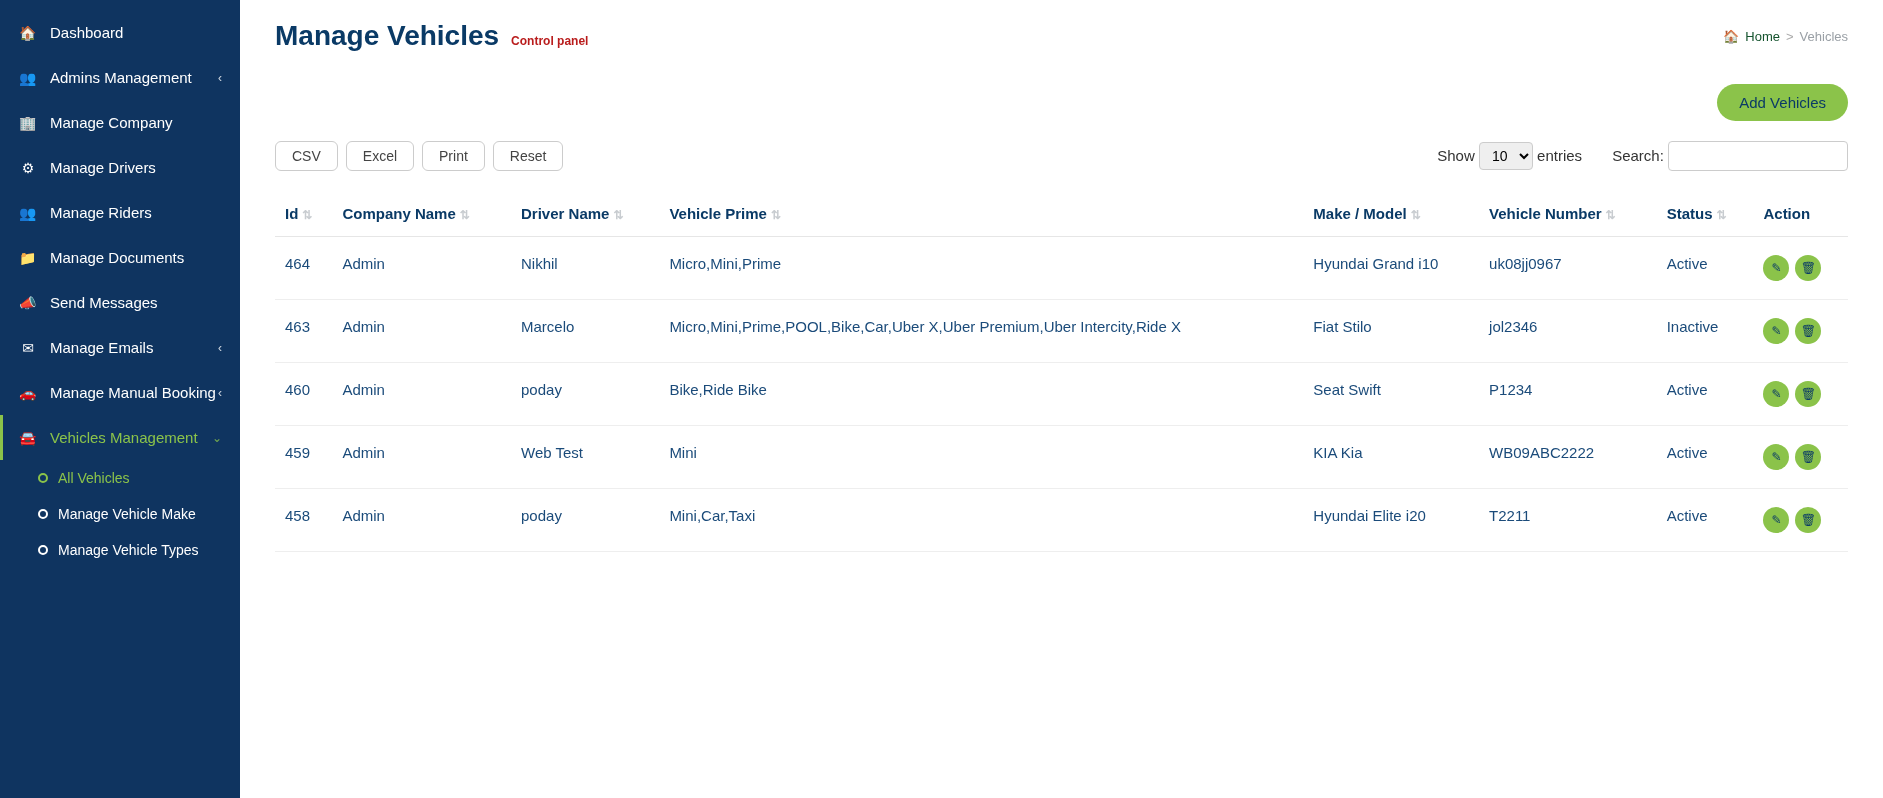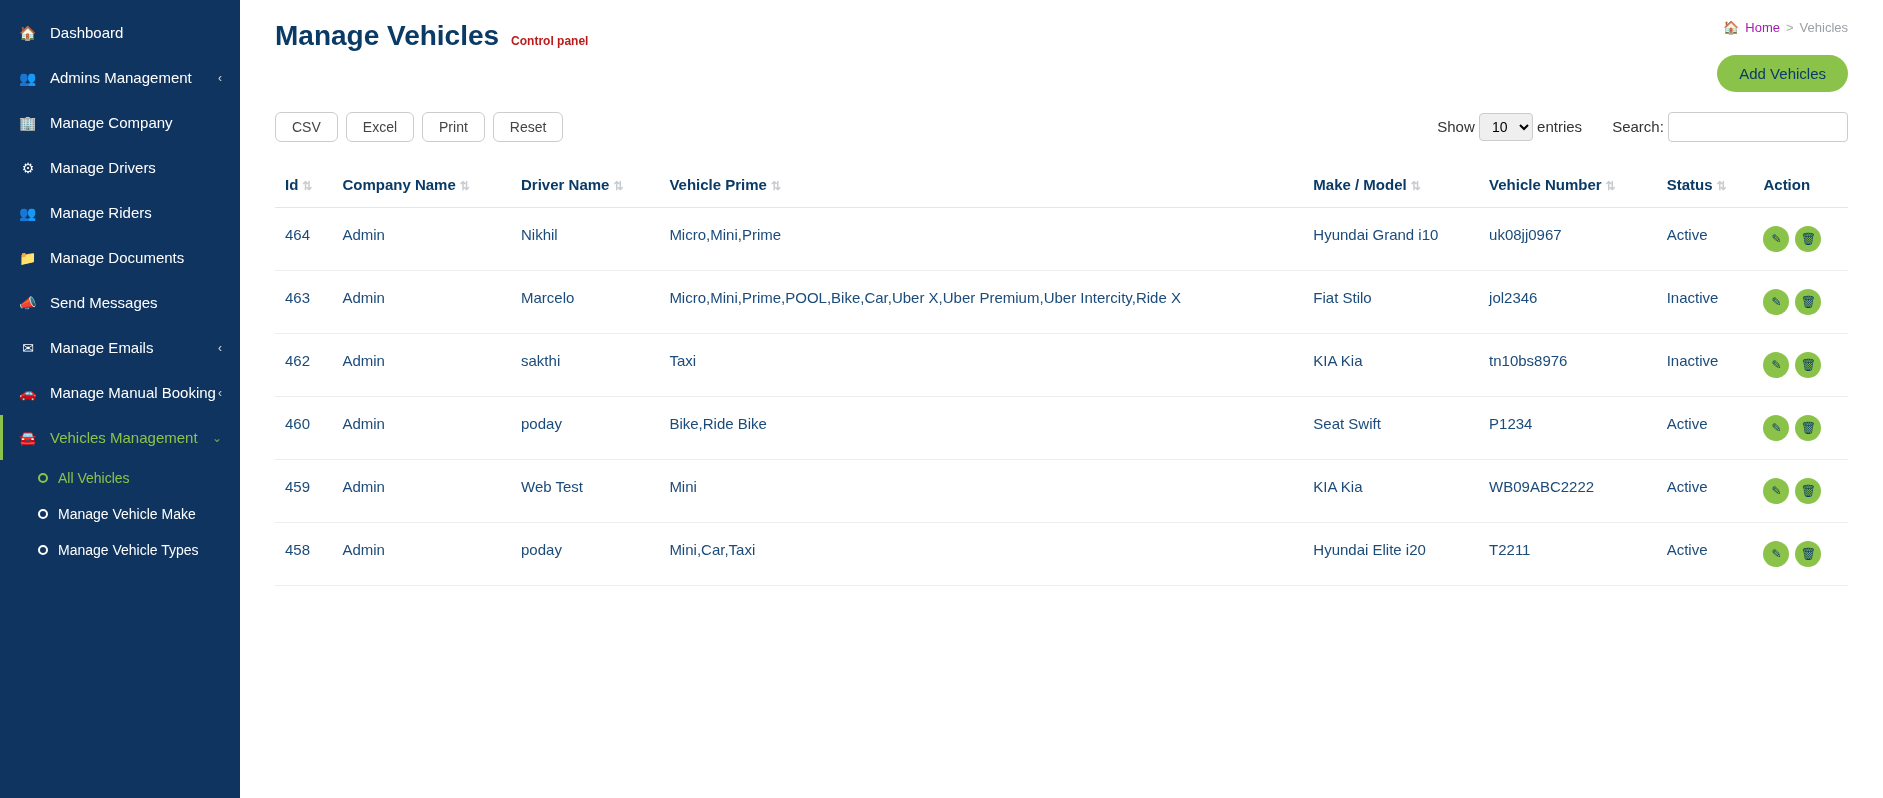--- a/index.html
+++ b/index.html
@@ -8,21 +8,21 @@
   .sidebar .item { display:flex; align-items:center; padding:14px 18px; font-size:15px; cursor:pointer; position:relative; }
   .sidebar .item .icon { width:20px; text-align:center; margin-right:12px; font-size:14px; }
   .sidebar .item .chev { margin-left:auto; font-size:12px; opacity:.8; }
   .sidebar .item.active { color:#8bc34a; border-left:3px solid #8bc34a; padding-left:15px; }
   .sidebar .sub { padding-left:8px; }
   .sidebar .sub .item { padding:10px 18px 10px 30px; font-size:14px; }
   .sidebar .sub .item.active { border:none; padding-left:30px; }
   .sidebar .sub .bullet { width:10px; height:10px; border:2px solid currentColor; border-radius:50%; margin-right:10px; display:inline-block; }
 
   .main { flex:1; padding:20px 35px; }
-  .page-head { display:flex; align-items:flex-start; justify-content:space-between; margin-bottom:3px; }
+  .page-head { display:flex; align-items:center; justify-content:space-between; margin-bottom:32px; }
   .page-head h1 { font-size:28px; font-weight:600; color:#0a3a66; display:flex; align-items:baseline; gap:12px; }
   .page-head h1 small { font-size:12px; font-weight:700; color:#b91c1c; }
   .breadcrumb { font-size:13px; color:#6c757d; display:flex; align-items:center; gap:6px; }
   .breadcrumb .sep { color:#aaa; }
 
   .add-row { display:flex; justify-content:flex-end; margin-bottom:20px; }
   .btn-add { background:#8bc34a; color:#0a3a66; border:none; border-radius:20px; padding:10px 22px; font-size:15px; font-weight:500; cursor:pointer; }
 
   .toolbar { display:flex; align-items:center; justify-content:space-between; margin-bottom:20px; flex-wrap:wrap; gap:14px; }
   .export-btns { display:flex; gap:8px; }
@@ -103,21 +103,21 @@
   </nav>
 
 <main class="main">
   <div class="page-head">
     <h1>
       <span>Manage Vehicles</span>
       <small>Control panel</small>
     </h1>
     <div class="breadcrumb">
       <span>🏠</span>
-      <a href="#" style="color:#a21caf;text-decoration:none;">Home</a>
+      <a href="#" style="color:#14532d;text-decoration:none;">Home</a>
       <span class="sep">&gt;</span>
       <span style="color:#9aa0a6;">Vehicles</span>
     </div>
   </div>
 
   <div class="add-row">
     <button class="btn-add">Add Vehicles</button>
   </div>
 
   <div class="toolbar">
@@ -188,39 +188,20 @@
               <span class="act-btn">
                 <span>✎</span>
               </span>
               <span class="act-btn">
                 <span>🗑</span>
               </span>
             </div>
           </td>
         </tr>
         <tr>
-          <td>462</td>
-          <td>Admin</td>
-          <td>sakthi</td>
-          <td>Taxi</td>
-          <td>KIA Kia</td>
-          <td>tn10bs8976</td>
-          <td>Inactive</td>
-          <td>
-            <div class="actions">
-              <span class="act-btn">
-                <span>✎</span>
-              </span>
-              <span class="act-btn">
-                <span>🗑</span>
-              </span>
-            </div>
-          </td>
-        </tr>
-        <tr>
           <td>460</td>
           <td>Admin</td>
           <td>poday</td>
           <td>Bike,Ride Bike</td>
           <td>Seat Swift</td>
           <td>P1234</td>
           <td>Active</td>
           <td>
             <div class="actions">
               <span class="act-btn">

